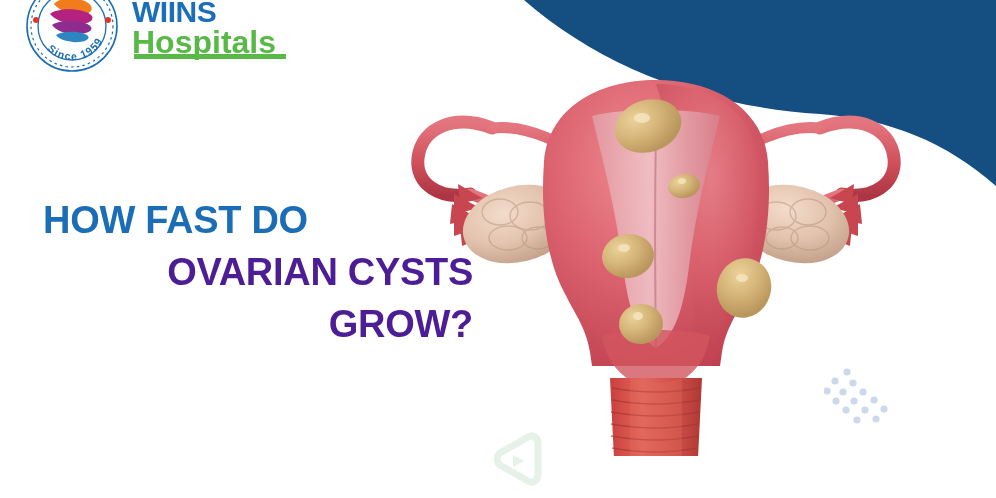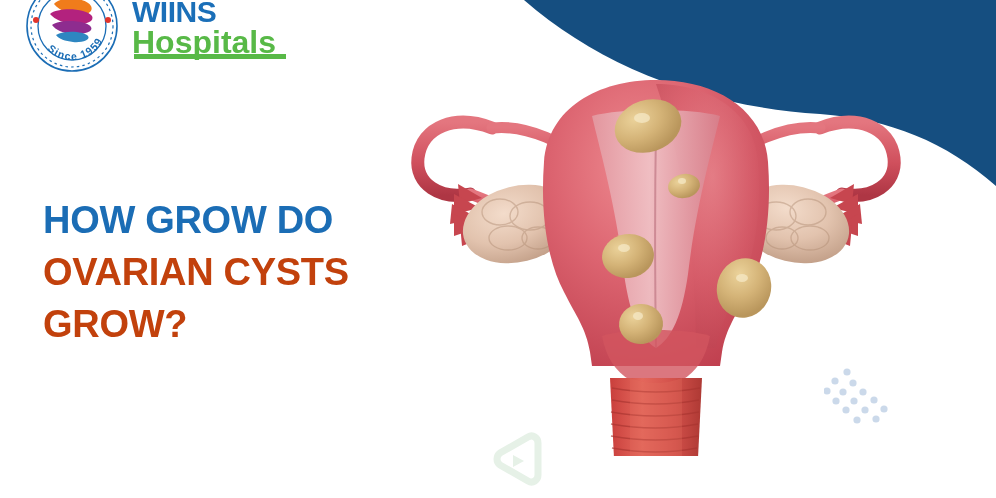--- a/index.html
+++ b/index.html
@@ -104,21 +104,21 @@
   }
   .headline .hl {
     display: block;
     font-size: 38px;
     font-weight: bold;
     line-height: 52px;
     letter-spacing: -0.3px;
     white-space: nowrap;
   }
   .hl-blue  { color: #1B6DB5; }
-  .hl-green { color: #c2410c; }
+  .hl-green { color: #4c1d95; text-align: right; }
 
   
   .anatomy {
     position: absolute;
     left: 396px;
     top: 66px;
     width: 520px;
     height: 390px;
   }
 </style>
@@ -157,21 +157,21 @@
       </svg>
     </div>
     <div class="logo-text">
       <span class="logo-line1">WIINS</span>
       <span class="logo-line2">Hospitals</span>
     </div>
     <div class="logo-underline"></div>
   </div>
 
   <div class="headline">
-    <span class="hl hl-blue">HOW GROW DO</span>
+    <span class="hl hl-blue">HOW FAST DO</span>
     <span class="hl hl-green">OVARIAN CYSTS</span>
     <span class="hl hl-green">GROW?</span>
   </div>
 
   <div class="anatomy">
     <svg width="520" height="390" viewBox="0 0 520 390" xmlns="http://www.w3.org/2000/svg">
       <defs>
         <radialGradient id="bodyG" cx="42%" cy="30%" r="78%">
           <stop offset="0%" stop-color="#EE8A90"></stop>
           <stop offset="48%" stop-color="#DC6470"></stop>

